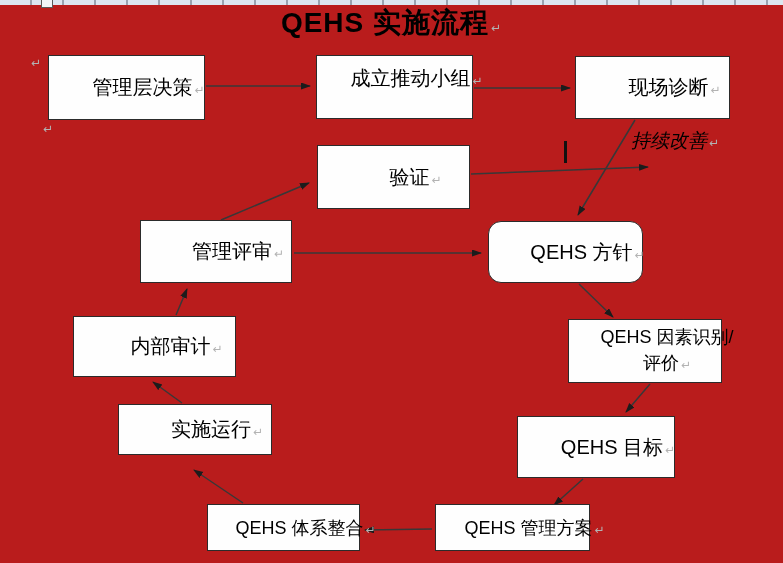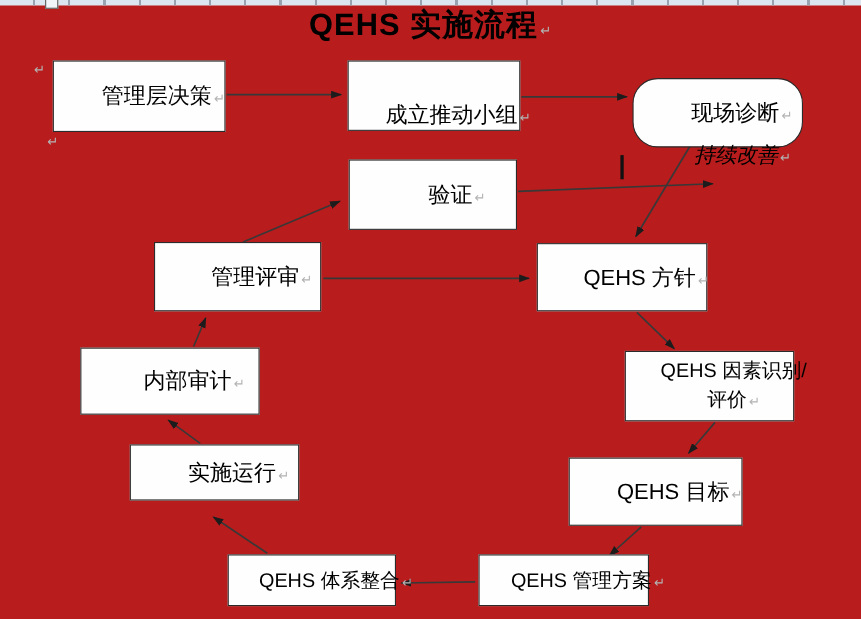--- a/index.html
+++ b/index.html
@@ -98,37 +98,37 @@
       <line x1="432" y1="529" x2="365" y2="530" marker-end="url(#ah)"></line>
       <line x1="243" y1="503" x2="194" y2="470" marker-end="url(#ah)"></line>
       <line x1="182" y1="403" x2="153" y2="382" marker-end="url(#ah)"></line>
       <line x1="176" y1="315" x2="187" y2="289" marker-end="url(#ah)"></line>
     </svg>
 
   <div class="node" style="left:48px;top:55px;width:157px;height:65px;">
     <span class="line"><span>管理层决策</span><span class="pmark">↵</span></span>
   </div>
 
-  <div class="node top-text" style="left:316px;top:55px;width:157px;height:64px;justify-content:flex-end;">
+  <div class="node top-text" style="left:316px;top:55px;width:157px;height:64px;">
     <span class="line"><span>成立推动小组</span><span class="pmark">↵</span></span>
   </div>
 
-  <div class="node" style="left:575px;top:71px;width:155px;height:63px;border-radius:23px;">
+  <div class="node" style="left:575px;top:56px;width:155px;height:63px;">
     <span class="line"><span>现场诊断</span><span class="pmark">↵</span></span>
   </div>
 
   <div class="node" style="left:317px;top:145px;width:153px;height:64px;">
     <span class="line"><span>验证</span><span class="pmark">↵</span></span>
   </div>
 
   <div class="node" style="left:140px;top:220px;width:152px;height:63px;font-family:Liberation Serif, serif;">
     <span class="line"><span>管理评审</span><span class="pmark">↵</span></span>
   </div>
 
-  <div class="node" style="left:488px;top:221px;width:155px;height:62px;">
+  <div class="node" style="left:488px;top:221px;width:155px;height:62px;border-radius:13px;">
     <span class="line"><span>QEHS 方针</span><span class="pmark">↵</span></span>
   </div>
 
   <div class="node two-line" style="left:568px;top:319px;width:154px;height:64px;">
     <span class="line">QEHS 因素识别/</span>
     <span class="line"><span>评价</span><span class="pmark">↵</span></span>
   </div>
 
   <div class="node" style="left:73px;top:316px;width:163px;height:61px;">
     <span class="line"><span>内部审计</span><span class="pmark">↵</span></span>

